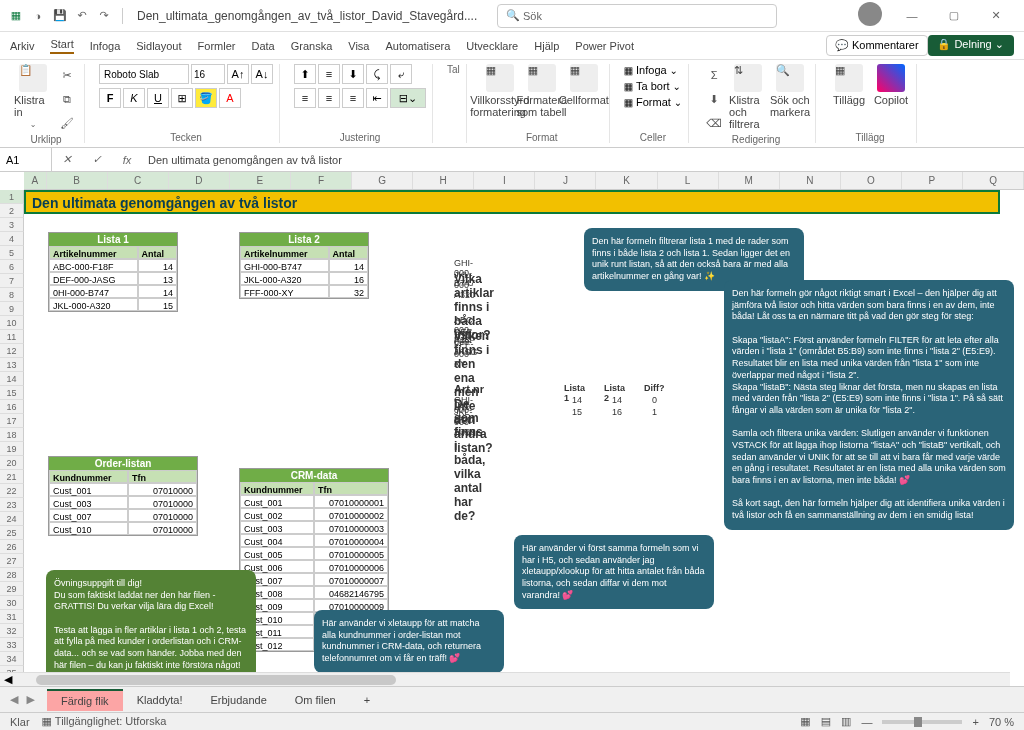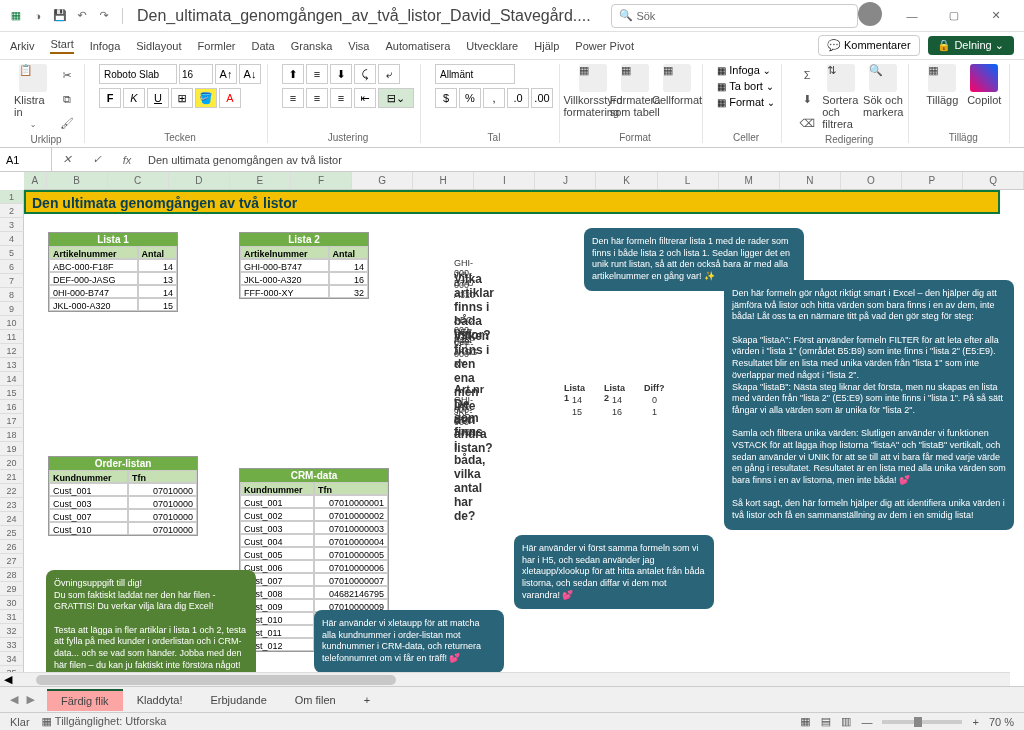--- a/index.html
+++ b/index.html
@@ -1,41 +1,41 @@
 <!DOCTYPE html>
 <html><head>
 <meta charset="utf-8">
 <style>
 *{margin:0;padding:0;box-sizing:border-box;font-family:"Segoe UI",sans-serif;font-size:11px;}
 body{width:1024px;height:730px;background:#f3f3f3;overflow:hidden;position:relative;}
 .titlebar{height:32px;background:#fff;display:flex;align-items:center;padding:0 8px;border-bottom:1px solid #e0e0e0;}
 .tb-icons{display:flex;gap:6px;align-items:center;}
 .tb-icon{width:16px;height:16px;display:flex;align-items:center;justify-content:center;color:#666;}
 .tb-sep{width:1px;height:16px;background:#ccc;margin:0 4px;}
-.filename{margin-left:10px;color:#444;font-size:16px;}
+.filename{margin-left:10px;color:#444;font-size:12px;}
 .saved{color:#666;font-size:12px;margin-left:4px;}
 .search{margin-left:20px;width:280px;height:24px;border:1px solid #ccc;border-radius:4px;display:flex;align-items:center;padding:0 8px;color:#666;background:#fff;}
 .winbtns{margin-left:auto;display:flex;gap:2px;}
 .winbtn{width:40px;height:28px;display:flex;align-items:center;justify-content:center;color:#666;}
 .avatar{width:24px;height:24px;border-radius:50%;background:#888;margin-right:8px;}
 .menubar{height:28px;background:#fff;display:flex;align-items:center;padding:0 10px;gap:16px;border-bottom:1px solid #e0e0e0;}
 .menu{color:#444;cursor:pointer;}
 .menu.active{border-bottom:2px solid #a16207;padding-bottom:2px;}
-.mb-right{margin-left:auto;display:flex;gap:8px;align-items:center;}
+.mb-right{margin-left:auto;display:flex;gap:0;}
 .btn-kom{border:1px solid #ccc;border-radius:4px;padding:3px 8px;background:#fff;}
 .btn-share{background:#185c37;color:#fff;border-radius:4px;padding:3px 10px;}
 .ribbon{height:88px;background:#fff;display:flex;border-bottom:1px solid #ccc;padding:4px 8px;gap:8px;}
 .rgroup{display:flex;flex-direction:column;justify-content:space-between;border-right:1px solid #e5e5e5;padding:0 6px;}
 .rgroup-inner{display:flex;gap:4px;align-items:flex-start;}
 .rgroup-label{text-align:center;font-size:10px;color:#666;}
 .rcol{display:flex;flex-direction:column;gap:2px;align-items:center;}
 .ricon{width:22px;height:22px;border:1px solid transparent;display:flex;align-items:center;justify-content:center;color:#555;}
 .rbig{width:38px;display:flex;flex-direction:column;align-items:center;font-size:10px;color:#444;gap:2px;}
 .rbig-icon{width:28px;height:28px;background:#eee;border-radius:3px;}
-.font-sel{width:78px;height:20px;border:1px solid #ccc;font-size:10px;padding:0 4px;}
+.font-sel{width:90px;height:20px;border:1px solid #ccc;font-size:10px;padding:0 4px;}
 .size-sel{width:34px;height:20px;border:1px solid #ccc;font-size:10px;padding:0 2px;}
 .fmtrow{display:flex;gap:2px;}
 .fbtn{width:22px;height:20px;border:1px solid #ccc;display:flex;align-items:center;justify-content:center;font-size:11px;background:#fff;}
 .arr{font-size:8px;color:#666;}
 .namebox{height:24px;background:#fff;display:flex;align-items:center;border-bottom:1px solid #ccc;}
 .nb-cell{width:52px;border-right:1px solid #ccc;padding:0 6px;height:100%;display:flex;align-items:center;}
 .nb-fx{width:30px;text-align:center;font-style:italic;color:#666;}
 .nb-formula{flex:1;padding:0 6px;color:#444;}
 .grid{position:relative;height:552px;overflow:hidden;background:#fff;}
 .colhdrs{display:flex;height:18px;background:#f0f0f0;border-bottom:1px solid #ccc;margin-left:24px;}
@@ -161,30 +161,20 @@
           <div class="fbtn">≡</div>
           <div class="fbtn">≡</div>
           <div class="fbtn">≡</div>
           <div class="fbtn">⇤</div>
           <div class="fbtn" style="background:#d4e8d4;width:36px;">⊟⌄</div>
         </div>
     </div>
     <div class="rgroup-label">Justering</div>
   </div>
   <div class="rgroup">
-    <div class="rgroup-inner" style="flex-direction:column;gap:4px;">
-      <input class="font-sel" style="width: 80px;" value="Allmänt">
-      <div class="fmtrow">
-          <div class="fbtn">$</div>
-          <div class="fbtn">%</div>
-          <div class="fbtn">,</div>
-          <div class="fbtn">.0</div>
-          <div class="fbtn">.00</div>
-        </div>
-    </div>
     <div class="rgroup-label">Tal</div>
   </div>
   <div class="rgroup">
     <div class="rgroup-inner">
       <div class="rbig">
           <div class="rbig-icon">▦</div>
           <span>Villkorsstyrd formatering</span>
         </div>
       <div class="rbig">
           <div class="rbig-icon">▦</div>
@@ -207,21 +197,21 @@
   </div>
   <div class="rgroup">
     <div class="rgroup-inner">
       <div class="rcol">
           <div class="ricon">Σ</div>
           <div class="ricon">⬇</div>
           <div class="ricon">⌫</div>
         </div>
       <div class="rbig">
           <div class="rbig-icon">⇅</div>
-          <span>Sortera och filtrera</span>
+          <span>Klistra och filtrera</span>
         </div>
       <div class="rbig">
           <div class="rbig-icon">🔍</div>
           <span>Sök och markera</span>
         </div>
     </div>
     <div class="rgroup-label">Redigering</div>
   </div>
   <div class="rgroup">
     <div class="rgroup-inner">

